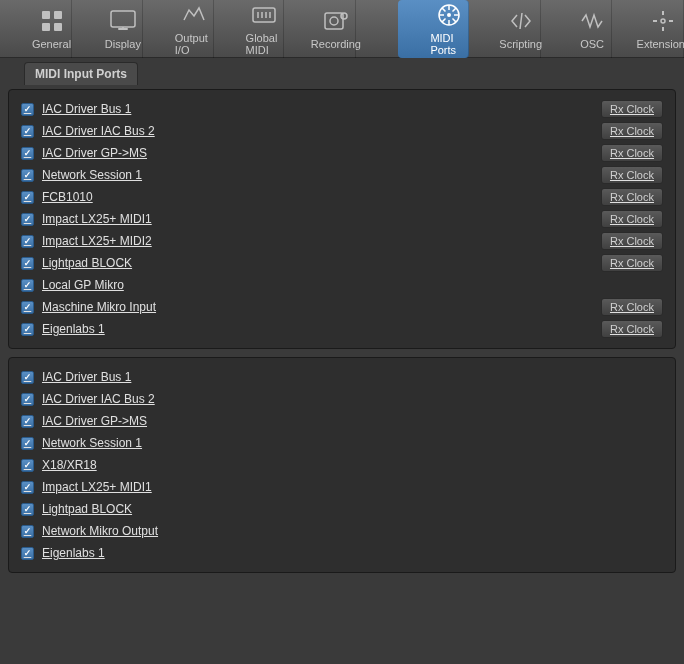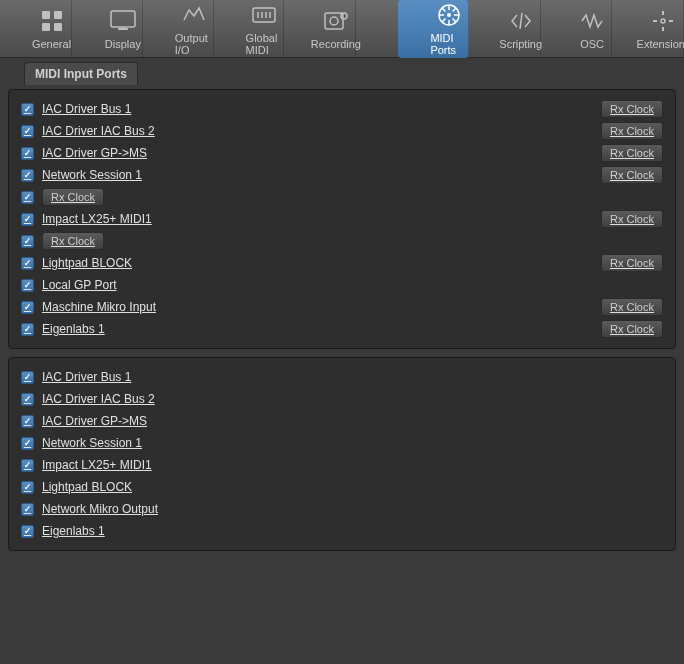--- a/index.html
+++ b/index.html
@@ -274,39 +274,41 @@
       <span class="port-name">IAC Driver GP-&gt;MS</span>
       <button class="rx-clock-btn">Rx Clock</button>
     </div>
         <div class="port-row">
       <div class="checkbox"></div>
       <span class="port-name">Network Session 1</span>
       <button class="rx-clock-btn">Rx Clock</button>
     </div>
         <div class="port-row">
       <div class="checkbox"></div>
+      <span class="port-name">FCB1010</span>
       <button class="rx-clock-btn">Rx Clock</button>
     </div>
         <div class="port-row">
       <div class="checkbox"></div>
       <span class="port-name">Impact LX25+ MIDI1</span>
       <button class="rx-clock-btn">Rx Clock</button>
     </div>
         <div class="port-row">
       <div class="checkbox"></div>
+      <span class="port-name">Impact LX25+ MIDI2</span>
       <button class="rx-clock-btn">Rx Clock</button>
     </div>
         <div class="port-row">
       <div class="checkbox"></div>
       <span class="port-name">Lightpad BLOCK</span>
       <button class="rx-clock-btn">Rx Clock</button>
     </div>
         <div class="port-row">
       <div class="checkbox"></div>
-      <span class="port-name">Local GP Port</span>
+      <span class="port-name">Local GP Mikro</span>
 
     </div>
         <div class="port-row">
       <div class="checkbox"></div>
       <span class="port-name">Maschine Mikro Input</span>
       <button class="rx-clock-btn">Rx Clock</button>
     </div>
         <div class="port-row">
       <div class="checkbox"></div>
       <span class="port-name">Eigenlabs 1</span>
@@ -328,20 +330,24 @@
         <div class="port-row">
       <div class="checkbox"></div>
       <span class="port-name">IAC Driver GP-&gt;MS</span>
     </div>
         <div class="port-row">
       <div class="checkbox"></div>
       <span class="port-name">Network Session 1</span>
     </div>
         <div class="port-row">
       <div class="checkbox"></div>
+      <span class="port-name">X18/XR18</span>
+    </div>
+        <div class="port-row">
+      <div class="checkbox"></div>
       <span class="port-name">Impact LX25+ MIDI1</span>
     </div>
         <div class="port-row">
       <div class="checkbox"></div>
       <span class="port-name">Lightpad BLOCK</span>
     </div>
         <div class="port-row">
       <div class="checkbox"></div>
       <span class="port-name">Network Mikro Output</span>
     </div>

